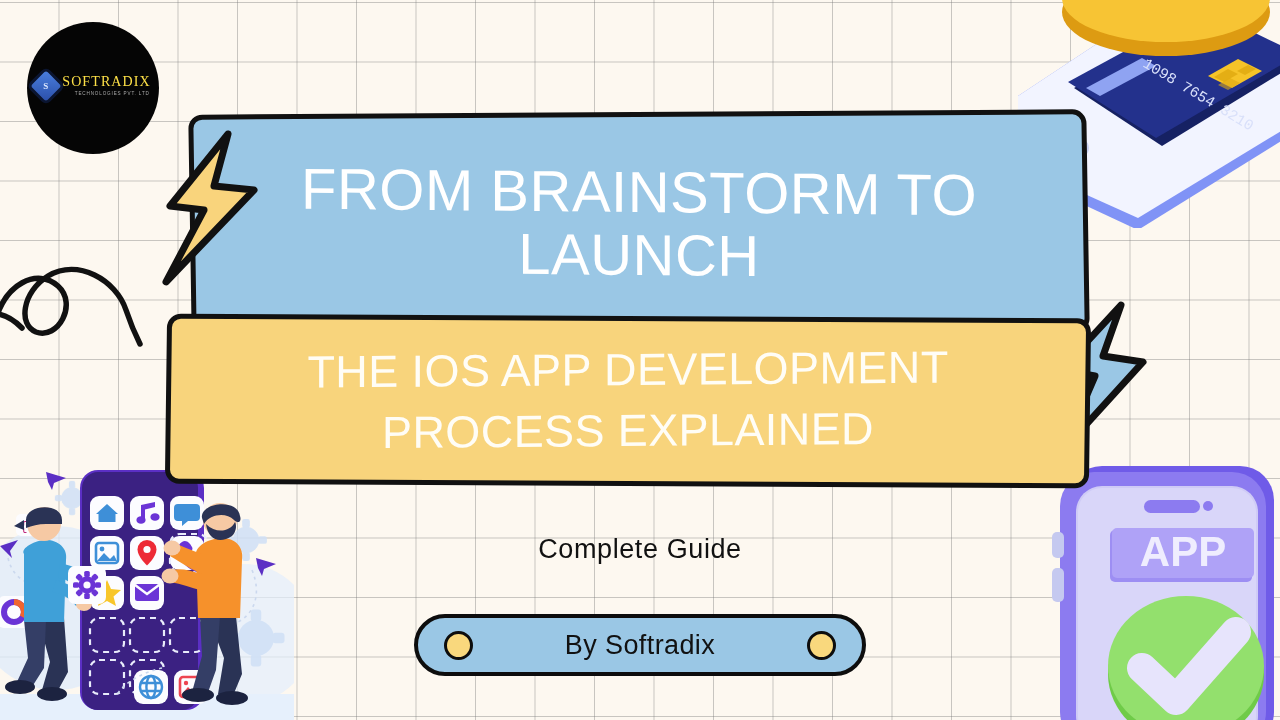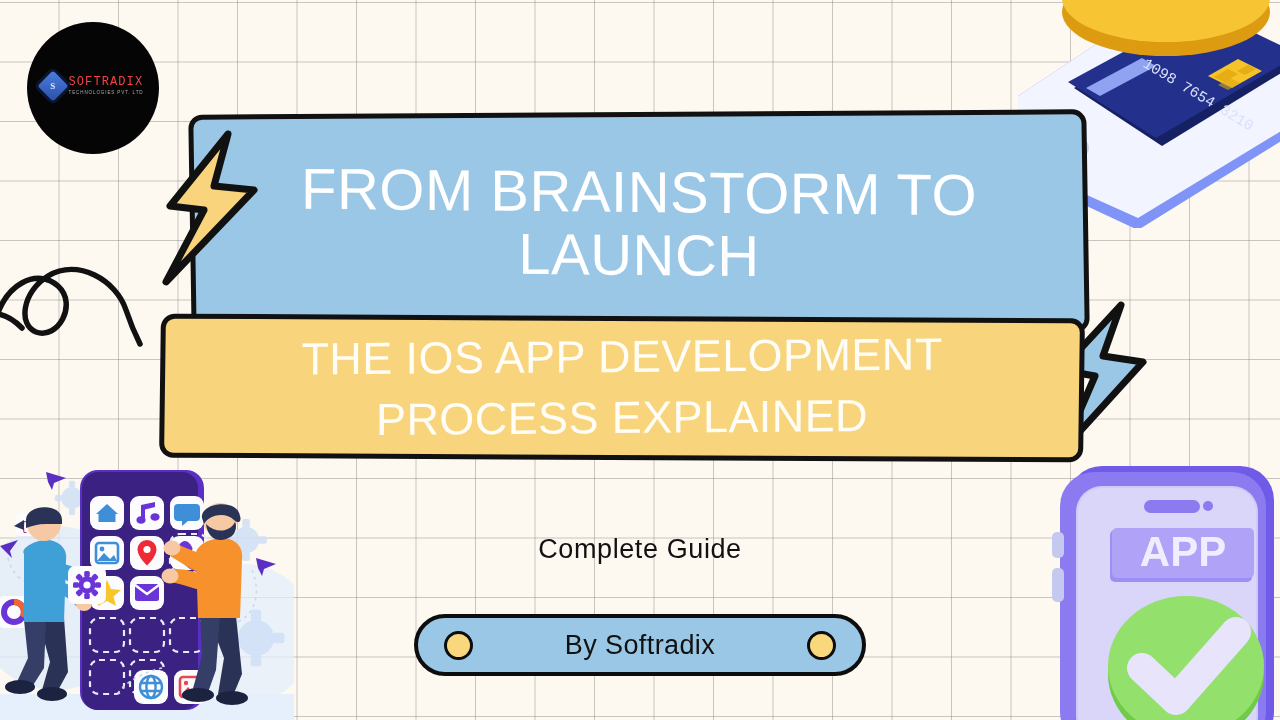--- a/index.html
+++ b/index.html
@@ -37,22 +37,22 @@
     transform:rotate(45deg); border-radius:3px;
     display:flex; align-items:center; justify-content:center;
     box-shadow:0 0 0 3px #0b1530;
   }
   #logo-diamond span {
     transform:rotate(-45deg); color:#dfe9ff;
     font-size:9px; font-weight:bold; font-family:"Liberation Serif", serif;
   }
   #logo-words { line-height:1; }
   #logo-name {
-    color:#ef4444; font-size:12px; letter-spacing:1.1px;
-    font-family:Liberation Mono, monospace; font-weight:400;
+    color:#fde047; font-size:14px; letter-spacing:1.1px;
+    font-family:Liberation Serif, serif; font-weight:400;
   }
   #logo-sub {
     color:#a9a9a9; font-size:4.6px; letter-spacing:.85px;
     margin-top:3px; text-align:right; padding-right:1px;
   }
 
   
   #squiggle { position:absolute; left:-14px; top:248px; }
 
   
@@ -72,21 +72,21 @@
   }
   #banner-blue .txt {
     position:absolute; inset:0;
     display:flex; flex-direction:column; align-items:center; justify-content:center;
     color:#fff; font-size:58px; line-height:1.08; letter-spacing:.5px;
     text-align:center; padding:0 34px;
     transform:skewY(0.55deg);
   }
 
   #banner-yellow {
-    position:absolute; left:160px; top:316px; width:924px; height:144px;
+    position:absolute; left:166px; top:316px; width:924px; height:170px;
     z-index:7;
   }
   #banner-yellow .bg {
     position:absolute; inset:0;
     background:#F8D47C; border:5px solid #111;
     border-radius:14px;
     transform:perspective(1400px) rotateZ(0.75deg) skewY(-0.45deg);
   }
   #banner-yellow .txt {
     position:absolute; inset:0;

